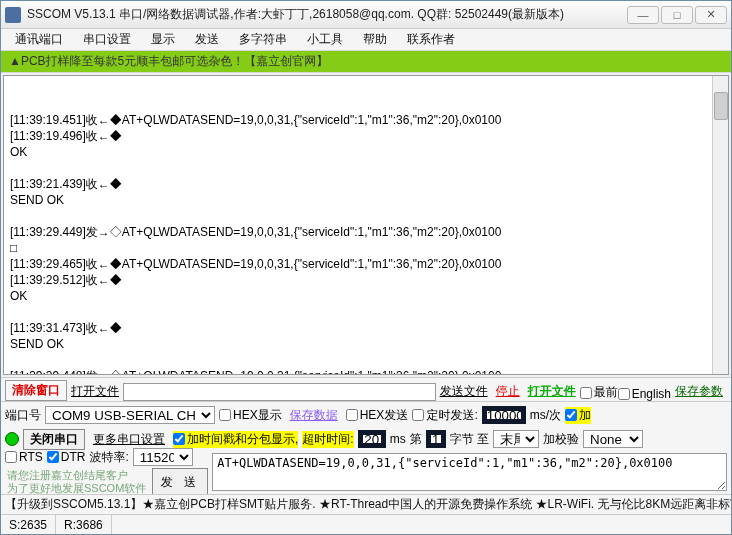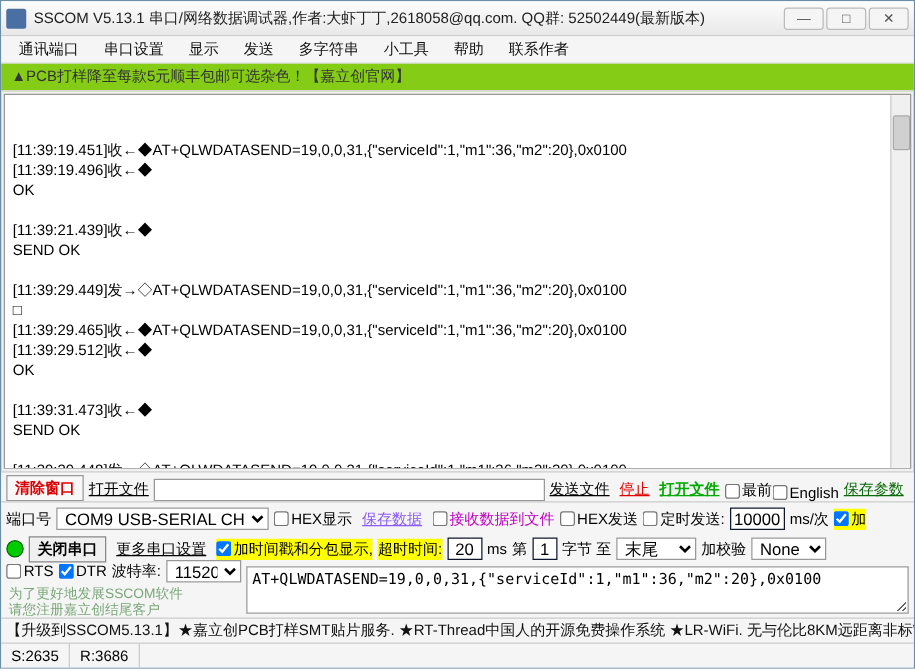--- a/index.html
+++ b/index.html
@@ -19,21 +19,21 @@
 .toolbar1 { height:24px; display:flex; align-items:flex-end; padding:0 4px; gap:0; background:#f5f5f5; border-top:1px solid #ccc; }
 .btn-red { color:#d00; font-weight:bold; border:1px solid #999; padding:1px 6px; background:#f8f8f8; }
 .btn-u { text-decoration:underline; color:#000; padding:1px 4px; }
 .btn-green { color:#0a0; font-weight:bold; text-decoration:underline; padding:1px 4px; }
 .tbinput { border:1px solid #999; height:18px; flex:1; background:#fff; padding:0 2px; }
 .chk { display:flex; align-items:center; gap:2px; }
 .chk input { width:12px; height:12px; }
 .settings { background:#f5f5f5; border-top:1px solid #ccc; padding:2px 4px; display:flex; flex-direction:column; gap:2px; }
 .row { display:flex; align-items:center; gap:4px; height:22px; }
 .sel { border:1px solid #999; height:18px; background:#fff; padding:0 2px; }
-.numbox { border:1px solid #0f172a; height:18px; width:44px; background:#fff; text-align:center; }
+.numbox { border:5px solid #0f172a; height:18px; width:44px; background:#fff; text-align:center; }
 .hl { background:#ffff00; }
 .led { width:14px; height:14px; border-radius:50%; background:#0c0; border:1px solid #060; }
 .btn { border:1px solid #888; background:#f0f0f0; padding:1px 6px; }
 .sendbox { flex:1; border:1px solid #999; background:#fff; height:38px; padding:2px 4px; font-family:SimSun,monospace; font-size:12px; }
 .footer1 { height:20px; background:#f5f5f5; border-top:1px solid #ccc; display:flex; align-items:center; padding:0 4px; font-size:12px; color:#111; overflow:hidden; white-space:nowrap; }
 .footer2 { height:20px; background:#f5f5f5; border-top:1px solid #ccc; display:flex; align-items:center; }
 .footer2 div { border-right:1px solid #ccc; padding:0 8px; height:100%; display:flex; align-items:center; }
 .tip { color:#7aa87a; font-size:11px; line-height:13px; padding:1px 2px; }
 .sendbtn { width:56px; height:28px; border:1px solid #888; background:#f0f0f0; display:flex; align-items:center; justify-content:center; letter-spacing:4px; }
 .col { display:flex; flex-direction:column; }
@@ -94,24 +94,20 @@
     <div class="row">
       <span>端口号</span>
       <select class="sel" style="width:170px"><option>COM9 USB-SERIAL CH340</option></select>
       <label class="chk">
           <input type="checkbox" style="">
           <span>HEX显示</span>
         </label>
       <span class="btn-u" style="color:#8b5cf6">保存数据</span>
       <label class="chk">
           <input type="checkbox" style="">
-          <span style="color:#c000c0">接收数据到文件</span>
-        </label>
-      <label class="chk">
-          <input type="checkbox" style="">
           <span>HEX发送</span>
         </label>
       <label class="chk">
           <input type="checkbox" style="">
           <span>定时发送:</span>
         </label>
       <input class="numbox" value="10000" style="">
       <span>ms/次</span>
       <label class="chk hl">
           <input type="checkbox" checked="" style="">
@@ -125,43 +121,44 @@
       <label class="chk hl">
           <input type="checkbox" checked="" style="">
           <span>加时间戳和分包显示,</span>
         </label>
       <span class="hl">超时时间:</span>
       <input class="numbox" style="width: 28px;" value="20">
       <span>ms</span>
       <span>第</span>
       <input class="numbox" style="width: 20px;" value="1">
       <span>字节 至</span>
-      <select class="sel" style="width:64px"><option>末尾</option></select>
+      <select class="sel" style="width:46px"><option>末尾</option></select>
       <span>加校验</span>
       <select class="sel" style="width:60px"><option>None</option></select>
     </div>
     <div class="row" style="height:40px">
       <div class="col" style="gap:2px">
         <div class="row" style="height:18px">
           <label class="chk">
               <input type="checkbox" style="">
               <span>RTS</span>
             </label>
           <label class="chk">
               <input type="checkbox" checked="" style="">
               <span>DTR</span>
             </label>
           <span>波特率:</span>
           <select class="sel" style="width:60px"><option>115200</option></select>
         </div>
         <div class="row" style="height:28px">
           <div class="col tip">
+            <span>请您注册嘉立创结尾客户</span>
             <span>为了更好地发展SSCOM软件</span>
-            <span>请您注册嘉立创结尾客户</span>
           </div>
+          <div class="sendbtn">发 送</div>
         </div>
       </div>
       <textarea class="sendbox" id="sendbox" style="">AT+QLWDATASEND=19,0,0,31,{"serviceId":1,"m1":36,"m2":20},0x0100</textarea>
     </div>
   </div>
 
   <div class="footer1">【升级到SSCOM5.13.1】★嘉立创PCB打样SMT贴片服务. ★RT-Thread中国人的开源免费操作系统 ★LR-WiFi. 无与伦比8KM远距离非标WiF</div>
 
   <div class="footer2">
     <div>S:2635</div>

